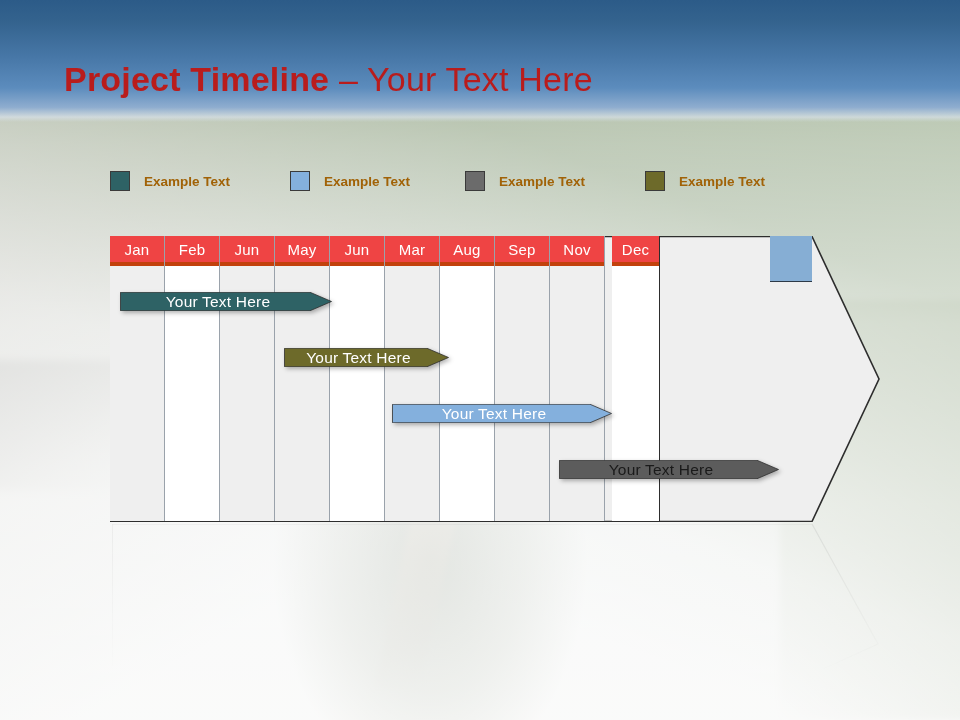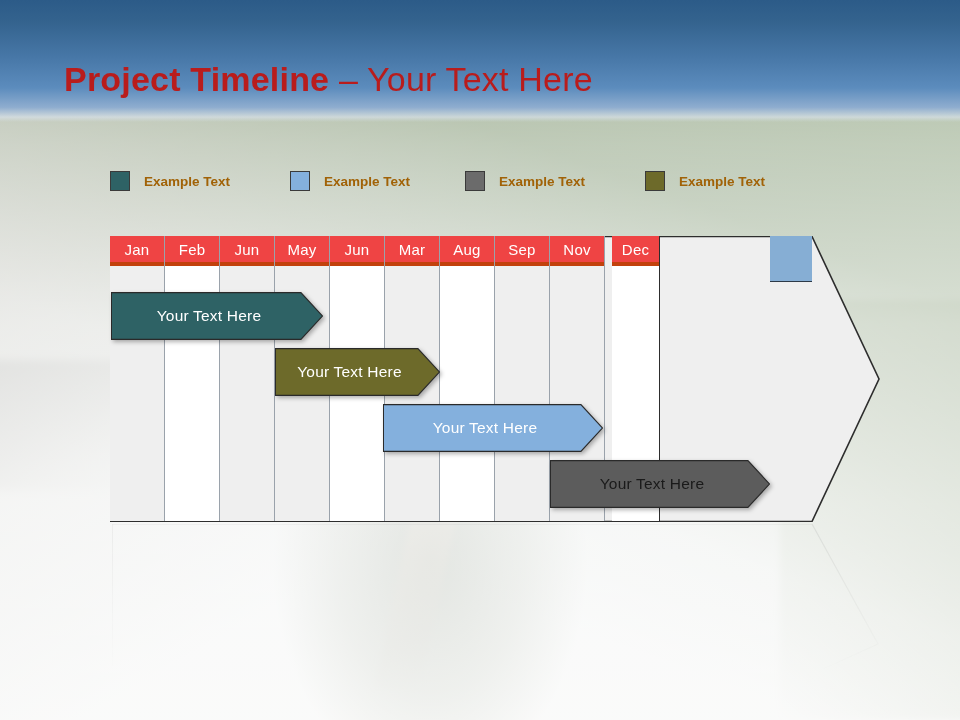--- a/index.html
+++ b/index.html
@@ -178,24 +178,25 @@
     left: 660px; top: 0;
     width: 42px; height: 46px;
     background: #86aed4;
     clip-path: polygon(0 0, 100% 0, 100% 100%, 0 100%);
     border-bottom: 1px solid #2d3a48;
   }
 
   
   .bar {
     position: absolute;
-    height: 48px;
+    height: 19px;
     display: flex;
     align-items: center;
     justify-content: center;
+    margin-left: 9px;
   }
   .bar-label {
     position: relative;
     z-index: 2;
     font-size: 15.5px;
     white-space: nowrap;
     padding-right: 16px;
     letter-spacing: .2px;
   }
 

